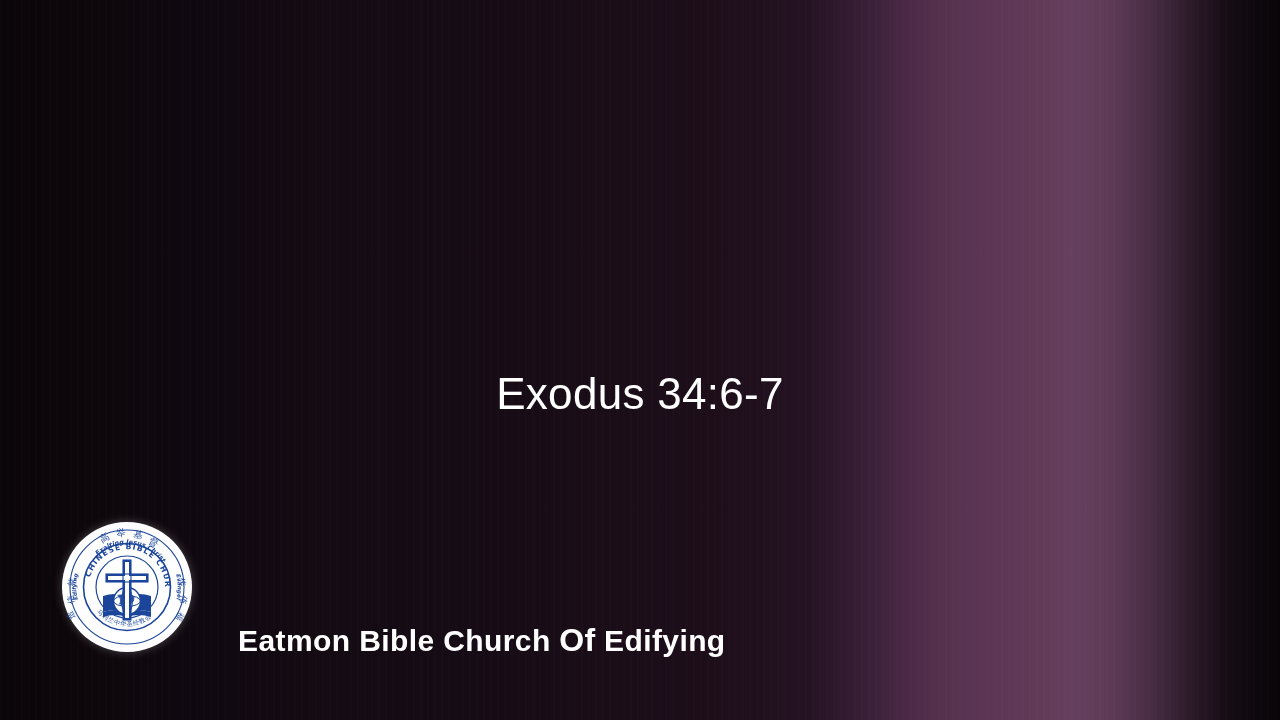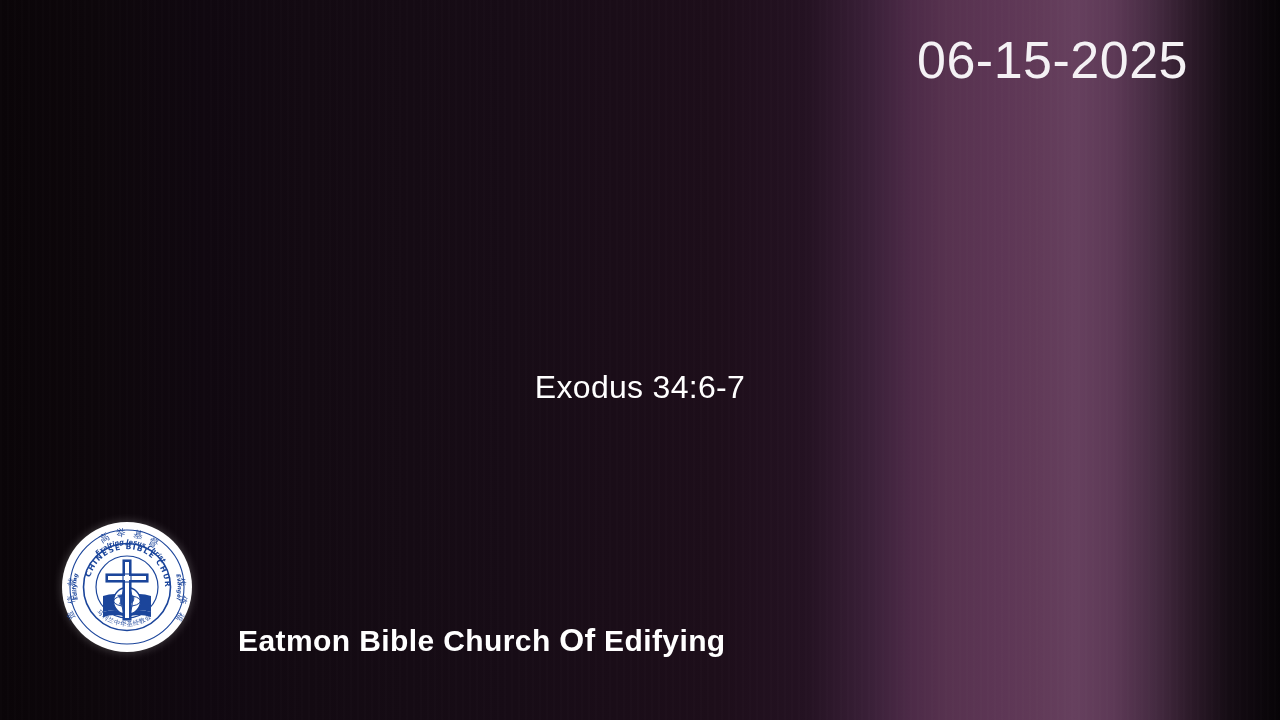--- a/index.html
+++ b/index.html
@@ -109,21 +109,21 @@
     transform: scaleX(1.03);
   }
 
   
   .scripture {
     position: absolute;
     left: 0;
     right: 0;
     top: 369px;
     text-align: center;
-    font-size: 32px;
+    font-size: 44px;
     color: #ffffff;
     font-weight: 400;
     letter-spacing: 0.3px;
   }
 
   
   .speaker {
     position: absolute;
     left: 237px;
     top: 516px;
@@ -164,21 +164,20 @@
 </style>
 </head>
 <body>
 
 <div id="slide">
 
   <div class="bg-base"></div>
   <div class="bg-streaks"></div>
   <div class="bg-vignette"></div>
 
-  <div class="date">06-15-2025</div>
 
 
   <div class="scripture">Exodus 34:6-7</div>
 
   <div class="logo">
     <svg width="130" height="130" viewBox="0 0 130 130">
       <defs>
         <path id="arcOuterTop" d="M 22,65 A 43,43 0 0 1 108,65"></path>
         <path id="arcOuterLeftUp" d="M 18,65 A 47,47 0 0 1 65,18"></path>
         <path id="arcOuterRightDown" d="M 65,18 A 47,47 0 0 1 112,65"></path>

